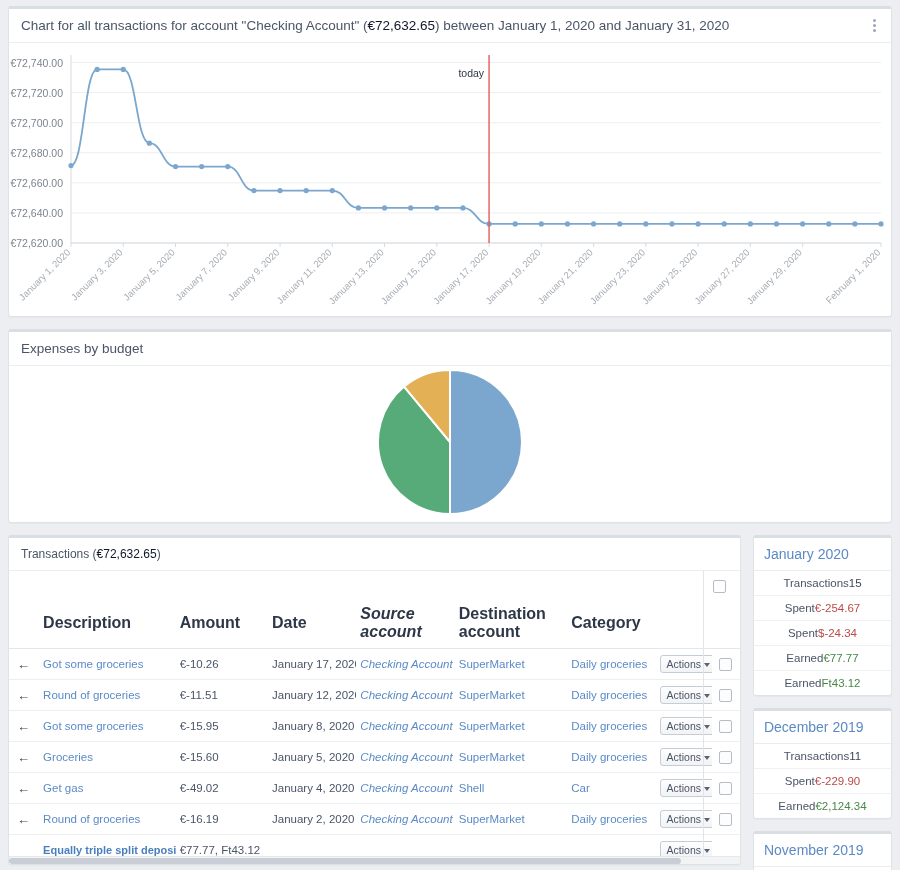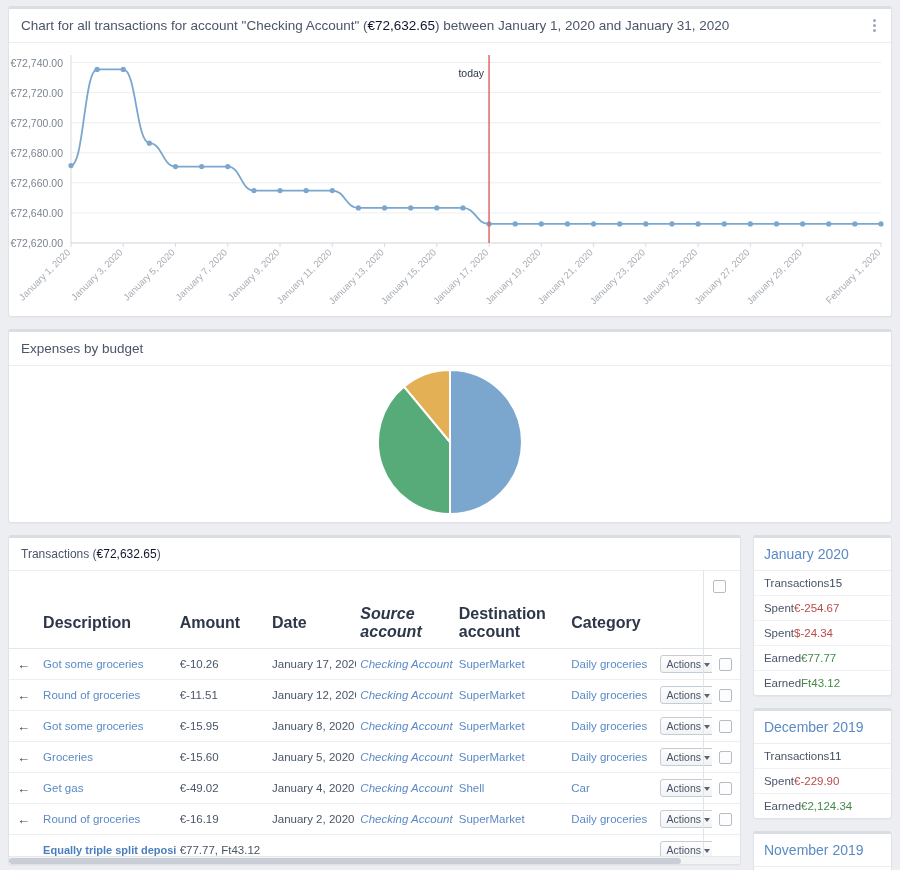--- a/index.html
+++ b/index.html
@@ -102,21 +102,21 @@
   .hscroll .thumb { height: 6px; margin-top: 1px; width: 92%; background: #c9ced6; border-radius: 3px; }
   .vsplit {
     position:absolute; right:36px; top:0; bottom:0; width:1px; background:#e2e5e8;
   }
 
   
   .side { width: 140px; display: flex; flex-direction: column; gap: 12px; }
   .side-card { overflow: hidden; }
   .side-title { font-size: 14px; color: #5b8ac6; padding: 8px 10px; border-bottom: 1px solid #ecedef; }
   .side-row {
-    display:flex; justify-content: flex-start; align-items:center;
+    display:flex; justify-content: center; align-items:center;
     padding: 6px 10px; font-size: 11.5px; border-bottom: 1px solid #f0f1f3;
   }
   .side-row:last-child { border-bottom: none; }
   .side-row .k { color: #4a5568; }
   .side-row .v { font-weight: normal; }
   .v.num { color: #3c4858; }
 </style>
 </head>
 <body>
 

